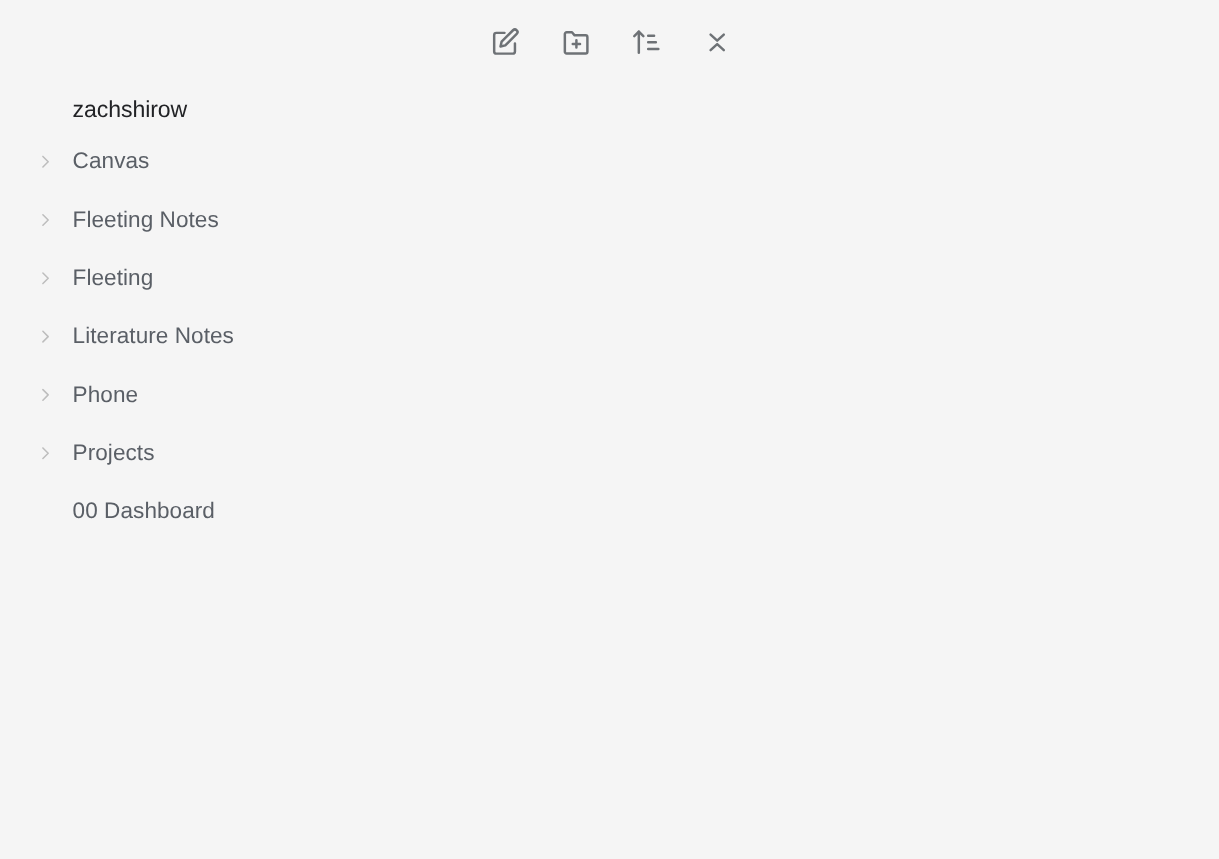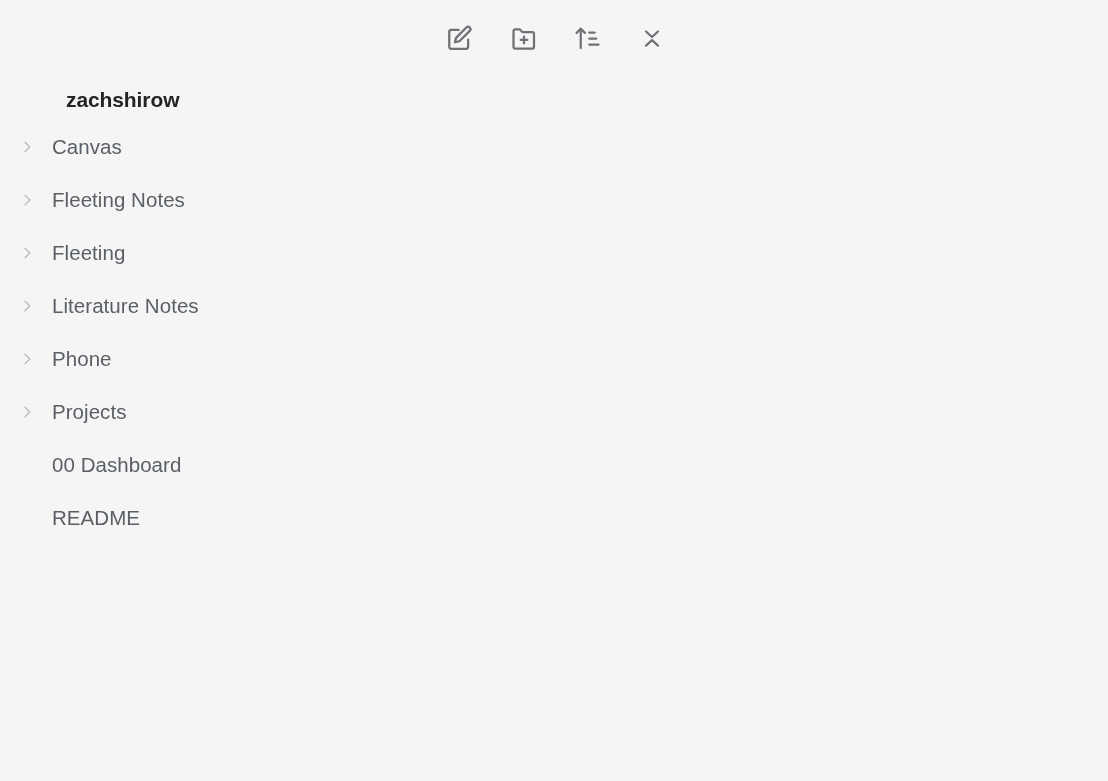--- a/index.html
+++ b/index.html
@@ -58,34 +58,34 @@
 
   
   .tree-container {
     flex: 1 1 auto;
     padding-top: 4px;
     overflow: hidden;
   }
 
   .vault-title {
     font-size: 21px;
-    font-weight: bold;
+    font-weight: normal;
     color: #222326;
     padding-left: 66px;
     height: 40px;
     line-height: 40px;
     letter-spacing: -0.1px;
     white-space: nowrap;
   }
 
   .tree-row {
     height: 53px;
     display: flex;
     align-items: center;
-    padding-left: 16px;
+    padding-left: 30px;
     box-sizing: border-box;
     cursor: pointer;
     white-space: nowrap;
   }
 
   .tree-toggle {
     width: 36px;
     flex: 0 0 36px;
     display: flex;
     align-items: center;
@@ -218,23 +218,15 @@
 
     <div class="tree-row">
       <span class="tree-toggle is-leaf">
         <svg width="16" height="16" viewBox="0 0 24 24">
             <path d="M9 4.8L16.2 12 9 19.2"></path>
           </svg>
       </span>
       <span class="tree-label">00 Dashboard</span>
     </div>
 
-    <div class="tree-row">
-      <span class="tree-toggle is-leaf">
-        <svg width="16" height="16" viewBox="0 0 24 24">
-            <path d="M9 4.8L16.2 12 9 19.2"></path>
-          </svg>
-      </span>
-      <span class="tree-label">README</span>
-    </div>
 
   </div>
 </div>
 
 </body></html>

